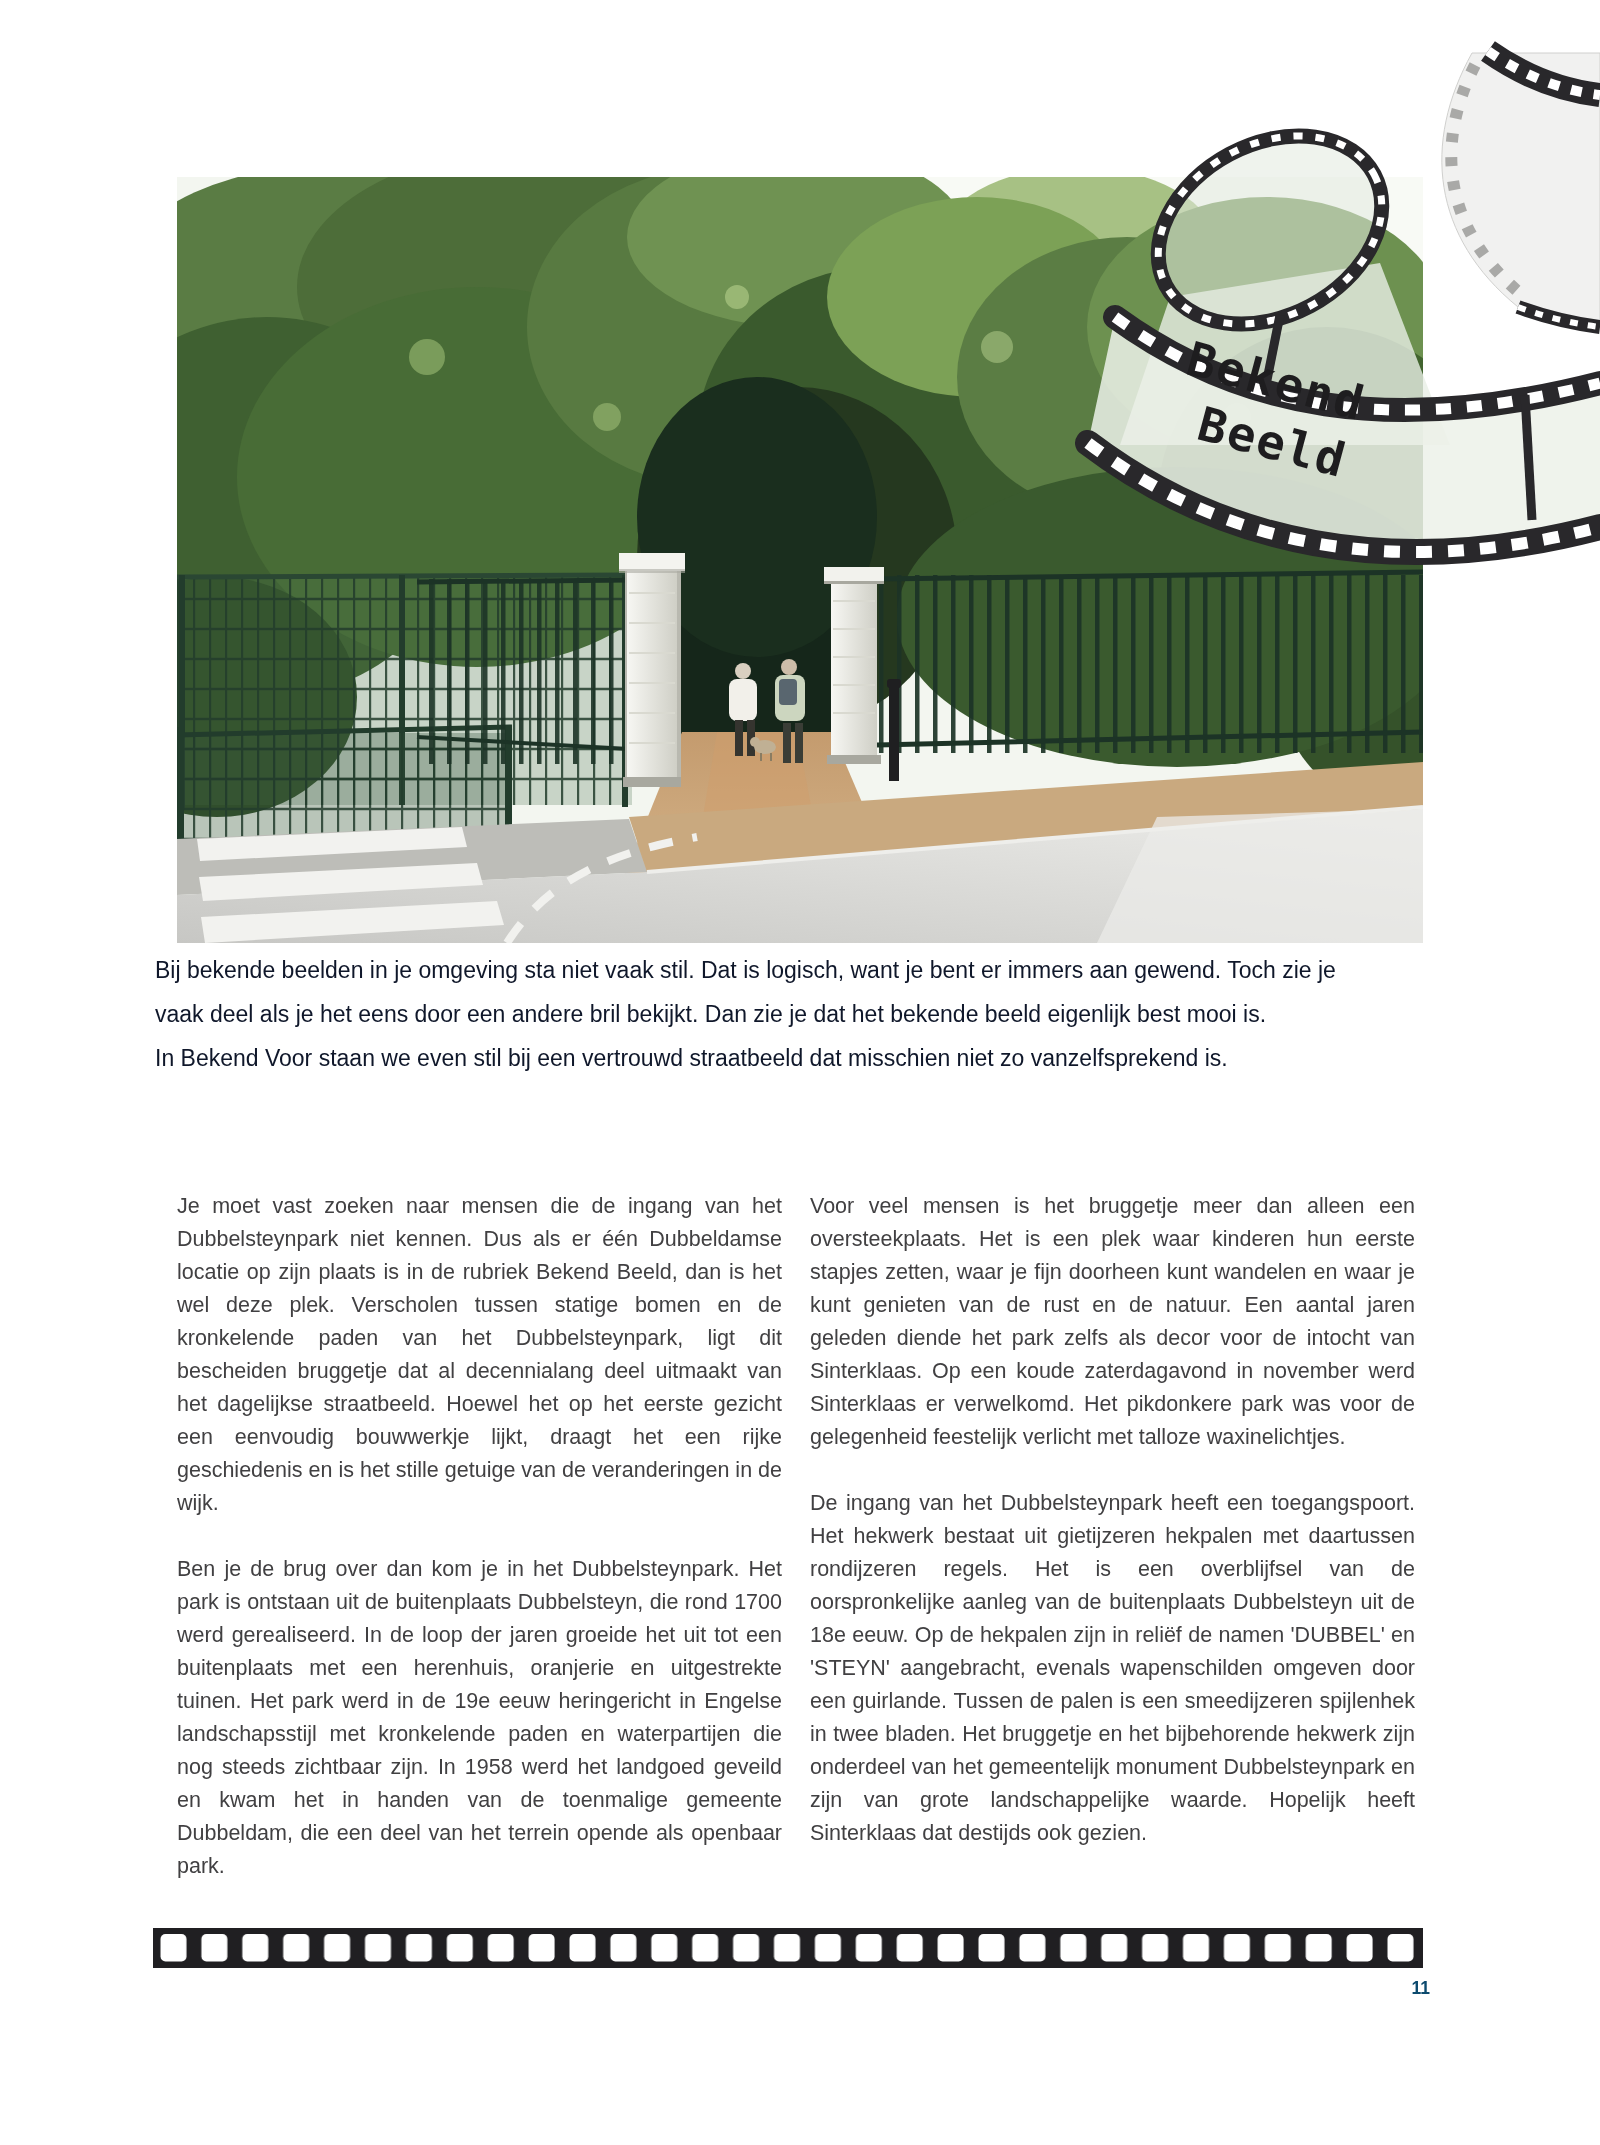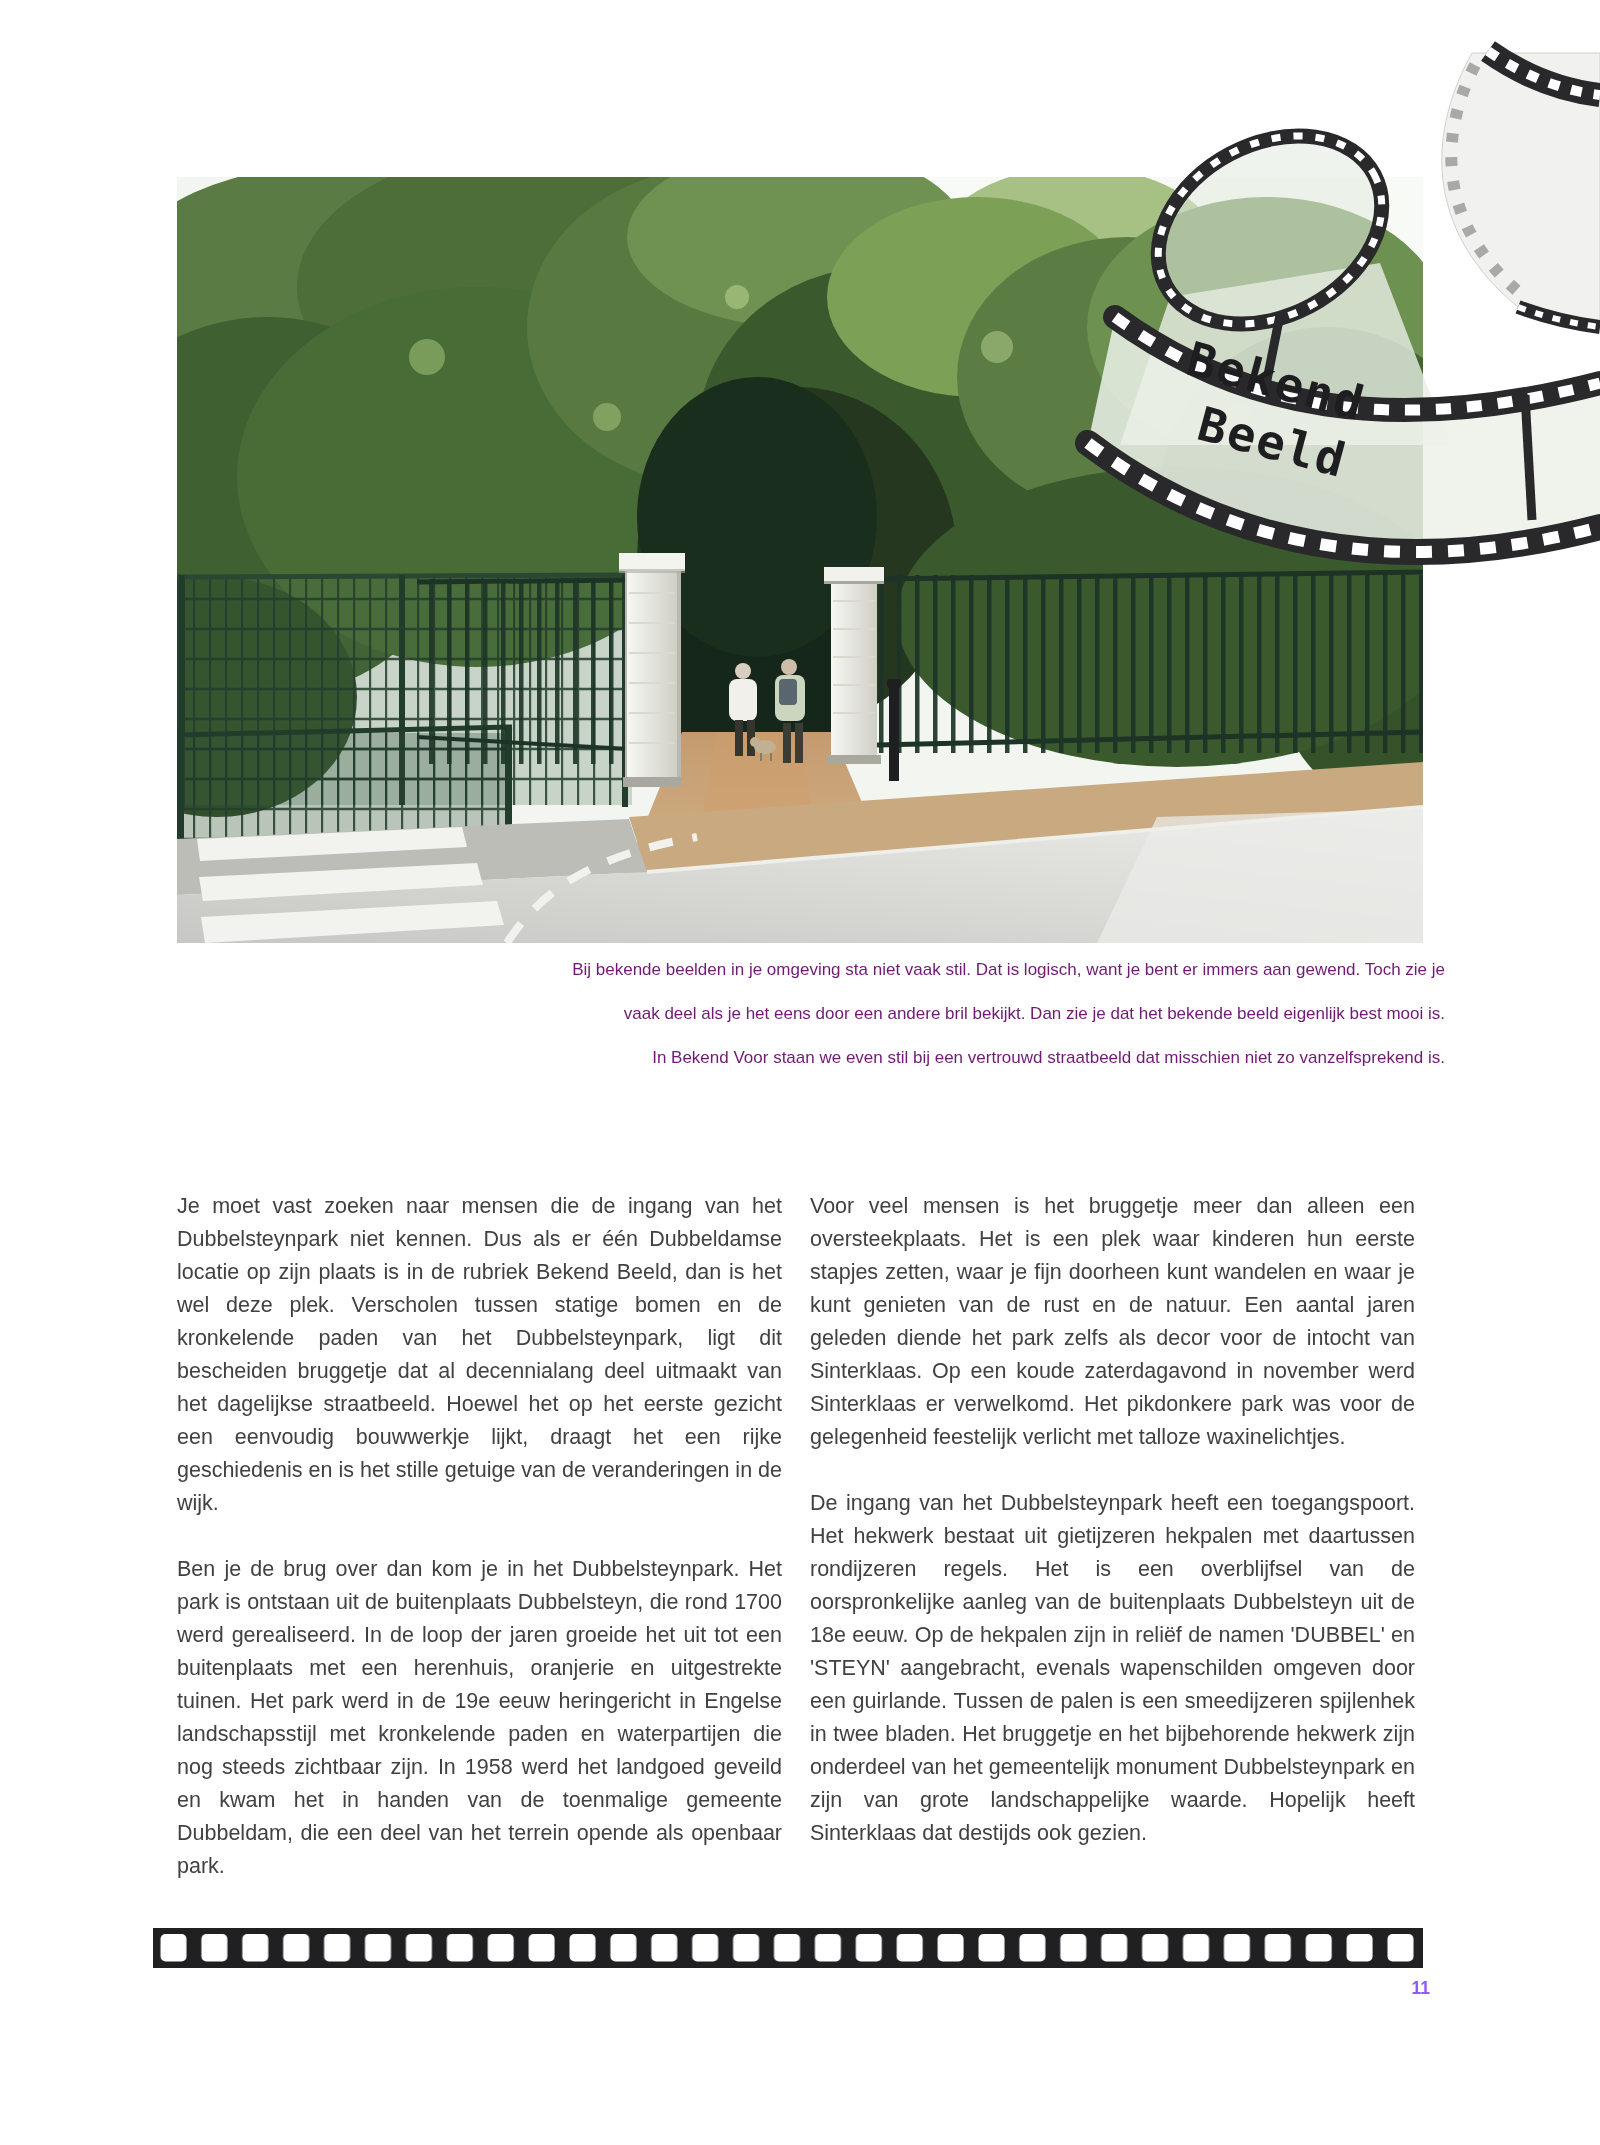--- a/index.html
+++ b/index.html
@@ -5,39 +5,39 @@
   html,body{margin:0;padding:0;background:#ffffff;}
   .page{
     position:relative;width:1600px;height:2145px;background:#ffffff;
     font-family:"Liberation Sans",sans-serif;overflow:hidden;
   }
   .photo-wrap{position:absolute;left:177px;top:177px;width:1246px;height:766px;z-index:1;}
   .photo-wrap svg{display:block;width:100%;height:100%;}
   .filmstrip-top{position:absolute;left:1020px;top:25px;width:580px;height:600px;z-index:3;pointer-events:none;}
   .intro{
     position:absolute;left:155px;top:948px;width:1290px;z-index:2;
-    color:#701a75;font-size:17px;line-height:44px;text-align:right;
+    color:#0f172a;font-size:23px;line-height:44px;text-align:left;
   }
   .intro div{white-space:nowrap;}
   .headline{
     position:absolute;left:0;top:1092px;width:1600px;margin:0;text-align:center;
     color:#231f20;font-size:69px;line-height:76px;font-weight:700;
     letter-spacing:-2px;-webkit-text-stroke:2.2px #231f20;z-index:2;
   }
   .columns{
     position:absolute;left:177px;top:1190px;width:1246px;display:flex;gap:28px;z-index:2;
     color:#414042;font-size:21.5px;line-height:33px;text-align:justify;
   }
   .col{width:605px;}
   .col p{margin:0 0 33px 0;}
   .col p:last-child{margin-bottom:0;}
   .filmstrip-bottom{position:absolute;left:153px;top:1928px;width:1270px;height:40px;z-index:2;}
   .page-number{
     position:absolute;left:1330px;top:1978px;width:100px;text-align:right;
-    color:#8b5cf6;font-size:17.5px;font-weight:700;z-index:2;
+    color:#0c4a6e;font-size:17.5px;font-weight:700;z-index:2;
   }
   .film-label{font-family:"DejaVu Sans Mono",monospace;font-weight:700;letter-spacing:2px;}
 </style>
 </head>
 <body>
 
 <div class="page">
 
   <div class="photo-wrap">
     <svg viewBox="0 0 1246 766" preserveAspectRatio="none">

